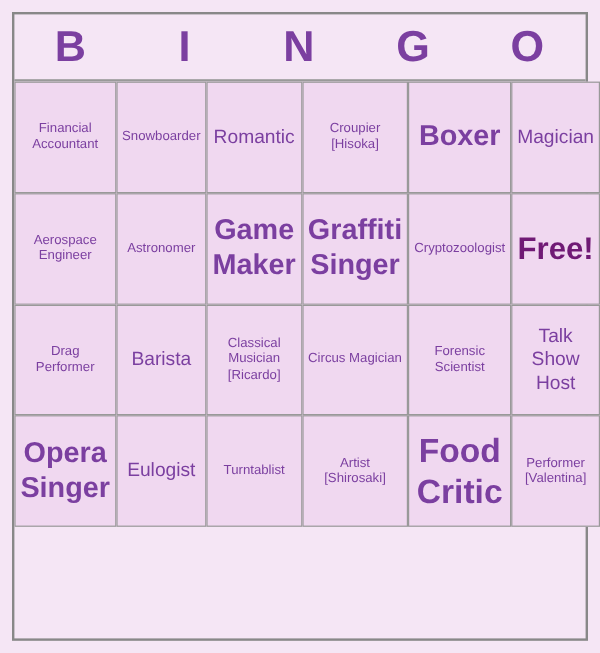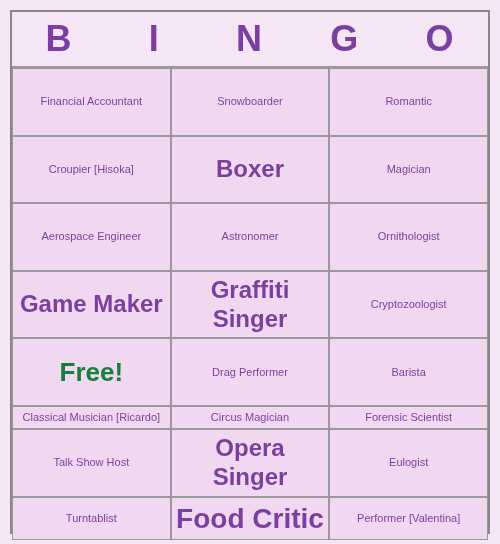--- a/index.html
+++ b/index.html
@@ -29,21 +29,21 @@
       flex: 1;
       text-align: center;
       font-size: 36px;
       font-weight: bold;
       color: #7b3fa0;
       padding: 6px 0;
       letter-spacing: 2px;
     }
     .bingo-grid {
       display: grid;
-      grid-template-columns: repeat(3, 1fr);
+      grid-template-columns: repeat(6, 1fr);
       grid-template-rows: repeat(5, 1fr);
       flex: 1;
       border-top: 2px solid #999;
     }
     .bingo-cell {
       border: 1px solid #999;
       display: flex;
       align-items: center;
       justify-content: center;
       text-align: center;
@@ -52,34 +52,34 @@
       color: #7b3fa0;
     }
     .bingo-cell span {
       display: block;
       line-height: 1.2;
     }
     .size-small {
       font-size: 11px;
     }
     .size-medium {
-      font-size: 11px;
+      font-size: 16px;
     }
     .size-large {
       font-size: 24px;
       font-weight: bold;
     }
     .size-xlarge {
       font-size: 28px;
       font-weight: bold;
     }
     .free-cell {
       font-size: 26px;
       font-weight: bold;
-      color: #15803d;
+      color: #701a75;
     }
   </style>
 </head>
 <body>
 
 <div class="bingo-card">
   <div class="bingo-header">
     <div class="bingo-header-cell">B</div>
     <div class="bingo-header-cell">I</div>
     <div class="bingo-header-cell">N</div>
@@ -103,23 +103,20 @@
         <span class="size-large">Boxer</span>
       </div>
       <div class="bingo-cell">
         <span class="size-medium">Magician</span>
       </div>
       <div class="bingo-cell">
         <span class="size-small">Aerospace Engineer</span>
       </div>
       <div class="bingo-cell">
         <span class="size-small">Astronomer</span>
-      </div>
-      <div class="bingo-cell">
-        <span class="size-small">Ornithologist</span>
       </div>
       <div class="bingo-cell">
         <span class="size-large">Game Maker</span>
       </div>
       <div class="bingo-cell">
         <span class="size-large">Graffiti Singer</span>
       </div>
       <div class="bingo-cell">
         <span class="size-small">Cryptozoologist</span>
       </div>
@@ -147,19 +144,22 @@
       <div class="bingo-cell">
         <span class="size-large">Opera Singer</span>
       </div>
       <div class="bingo-cell">
         <span class="size-medium">Eulogist</span>
       </div>
       <div class="bingo-cell">
         <span class="size-small">Turntablist</span>
       </div>
       <div class="bingo-cell">
+        <span class="size-small">Artist [Shirosaki]</span>
+      </div>
+      <div class="bingo-cell">
         <span class="size-xlarge">Food Critic</span>
       </div>
       <div class="bingo-cell">
         <span class="size-small">Performer [Valentina]</span>
       </div>
     </div>
 </div>
 
 </body></html>

